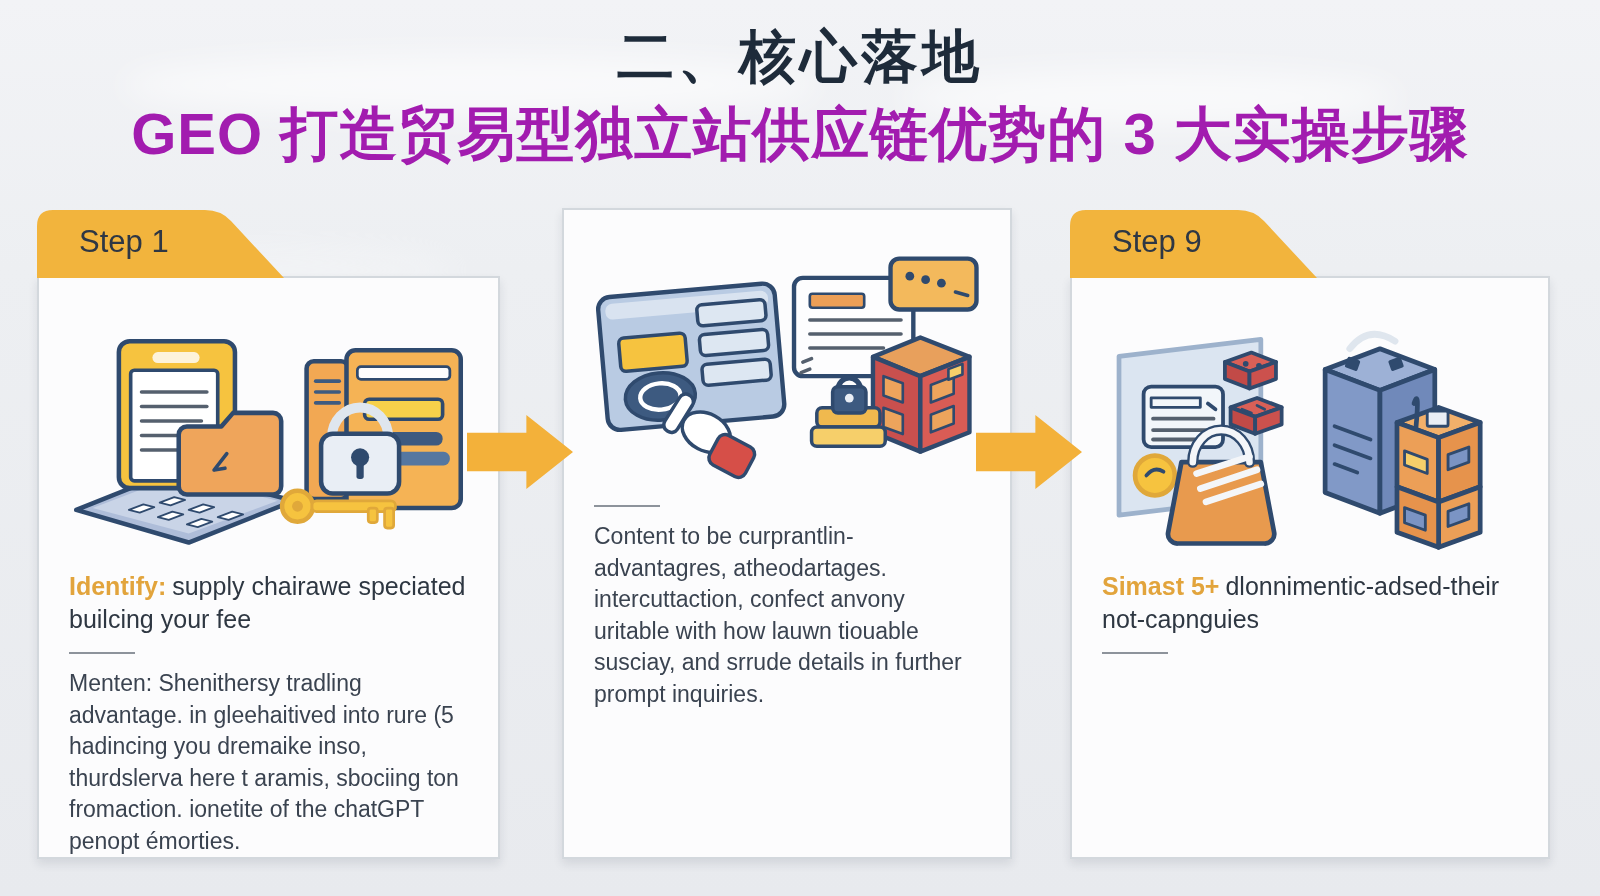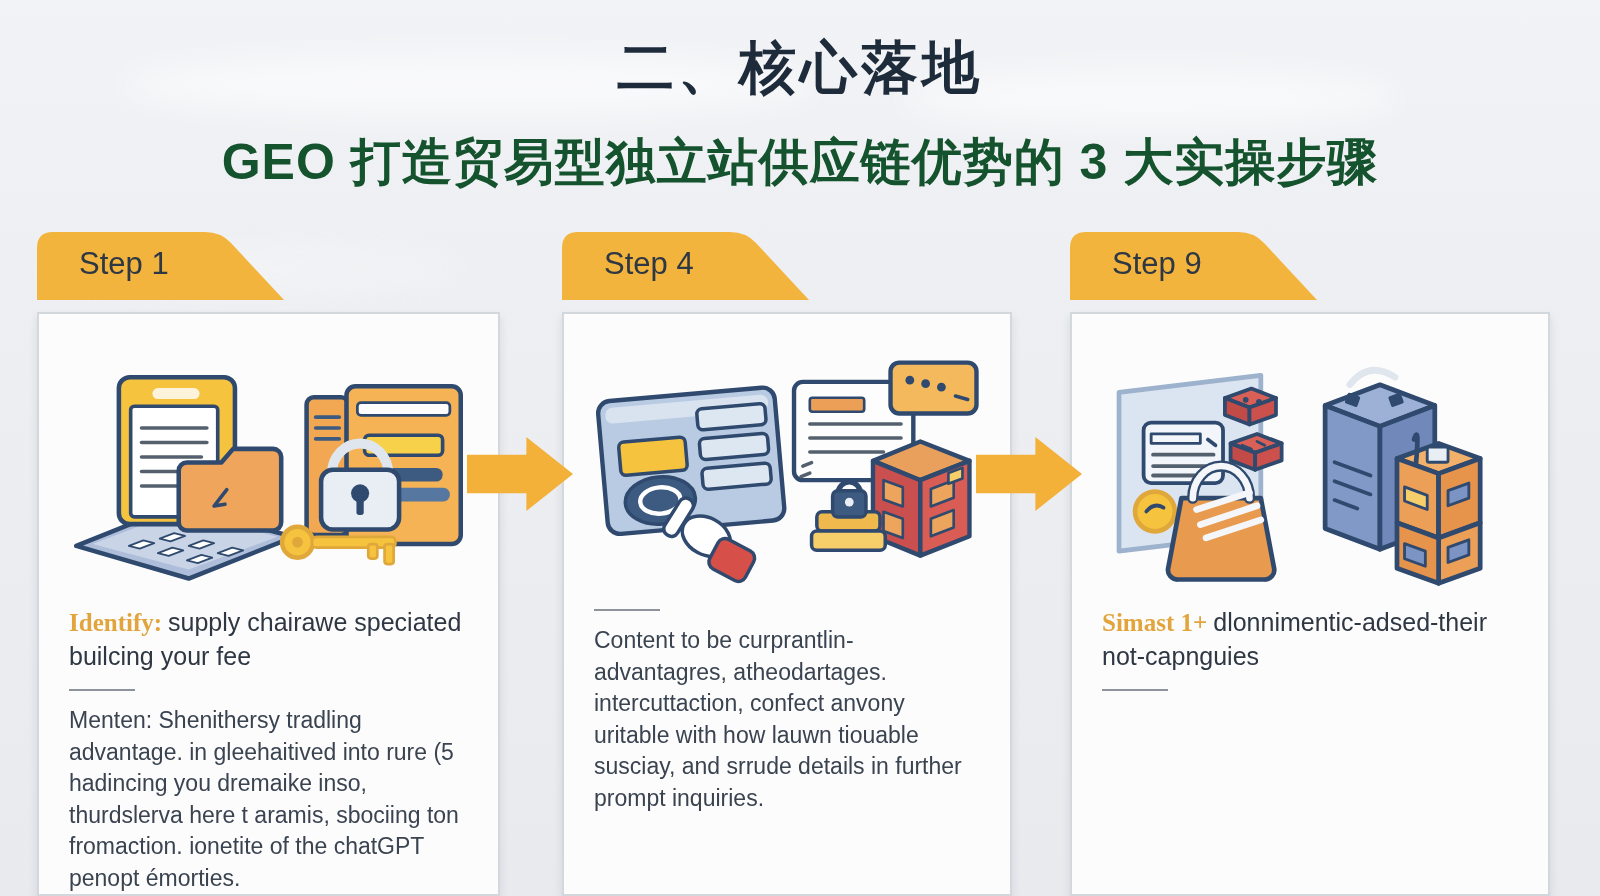--- a/index.html
+++ b/index.html
@@ -8,53 +8,53 @@
     font-family:"Liberation Sans", sans-serif;
     background:linear-gradient(180deg,#f2f3f6 0%,#edeff2 30%,#e8eaee 100%);
     position:relative;
     color:#1e2b3a;
   }
   .ghost { position:absolute; background:rgba(255,255,255,.6); filter:blur(16px); border-radius:50%; pointer-events:none; }
   .g1 { left:120px; top:55px; width:700px; height:60px; }
   .g2 { left:900px; top:70px; width:500px; height:55px; }
   .g3 { left:40px;  top:250px; width:420px; height:40px; opacity:.5; }
 
-  .header { position:relative; text-align:center; padding-top:30px; z-index:1; }
+  .header { position:relative; text-align:center; padding-top:19px; z-index:1; }
   .title-line1 {
     font-size:57px; font-weight:700; letter-spacing:4px; color:#1e2b3a;
   }
   .title-line2 {
-    margin-top:22px; font-size:50px; font-weight:700; letter-spacing:1px; color:#14532d;
+    font-size:58px; font-weight:700; letter-spacing:1px; color:#a21caf;
     white-space:nowrap;
   }
 
   .cards-row {
     position:relative; margin:36px 50px 0 37px; z-index:1;
     display:grid; grid-template-columns:463px 62px 450px 58px 480px;
   }
   .step-card { display:flex; flex-direction:column; }
 
-  .tab { position:relative; width:250px; height:82px; z-index:2; }
+  .tab { position:relative; width:250px; height:68px; z-index:2; }
   .tab svg { position:absolute; left:0; top:0; }
   .tab .tab-label {
     position:absolute; left:42px; top:0; line-height:64px;
     font-size:31px; font-weight:500; color:#2e3744;
   }
 
   .panel {
     margin-top:-2px; flex:1; height:526px;
     background:#fcfcfd; border:2px solid #d3d8dd;
     box-shadow:0 5px 9px rgba(30,40,60,.10);
     padding:0 30px;
   }
   .illus { height:250px; margin-top:28px; display:flex; justify-content:center; align-items:center; }
   .illus svg { width:420px; height:250px; }
 
   .card-heading { margin-top:14px; font-size:25px; line-height:1.3; color:#2e3742; font-weight:500; }
-  .card-heading .accent { color:#e2a43c; font-weight:700; margin-right:6px;font-family:Liberation Serif, serif; }
+  .card-heading .accent { color:#e2a43c; font-weight:700; margin-right:6px; }
   .divider { width:66px; border-top:2px solid #8d939b; margin:17px 0 14px; }
   .card-body { font-size:23px; line-height:1.37; color:#3a4350; }
 
   .gap-cell { position:relative; }
   .arrow {
     width:106px; height:74px; background:#f3b13a; margin-top:205px;
     justify-self:center; z-index:3;
     clip-path:polygon(0% 24%, 56% 24%, 56% 0%, 100% 50%, 56% 100%, 56% 76%, 0% 76%);
   }
   .gap1 .arrow { margin-left:-22px; }
@@ -140,26 +140,20 @@
       <div class="divider"></div>
       <p class="card-body">Menten: Shenithersy tradling advantage. in gleehaitived into rure (5 hadincing you dremaike inso, thurdslerva here t aramis, sbociing ton fromaction. ionetite of the chatGPT penopt émorties.</p>
     </div>
   </section>
 
   <div class="gap-cell gap1">
     <div class="arrow"></div>
   </div>
 
   <section class="step-card">
-    <div class="tab">
-      <svg width="250" height="68" viewBox="0 0 250 68">
-        <path d="M16 0 H168 Q184 0 194 11 L247 68 H0 V16 Q0 0 16 0 Z" fill="#f2b43d"></path>
-      </svg>
-      <span class="tab-label">Step 4</span>
-    </div>
     <div class="panel">
       <div class="illus">
         <svg viewBox="0 0 440 250" stroke-linejoin="round" stroke-linecap="round">
 
           <g transform="rotate(-5 110 120)">
             <rect x="10" y="42" width="202" height="152" rx="14" fill="#b9cbe3" stroke="#2f4a6e" stroke-width="5"></rect>
             <rect x="18" y="50" width="186" height="18" rx="8" fill="#d9e3f0"></rect>
             <rect x="30" y="90" width="76" height="38" rx="6" fill="#f6c33f" stroke="#2f4a6e" stroke-width="4"></rect>
             <rect x="122" y="60" width="78" height="24" rx="6" fill="#dde7f2" stroke="#2f4a6e" stroke-width="4"></rect>
             <rect x="122" y="94" width="78" height="24" rx="6" fill="#dde7f2" stroke="#2f4a6e" stroke-width="4"></rect>
@@ -272,18 +266,18 @@
           <rect x="344" y="104" width="22" height="16" rx="2" fill="#e9eef5" stroke="#2f4a6e" stroke-width="3"></rect>
           <path d="M330,96 q6,-18 2,26" fill="none" stroke="#2f4a6e" stroke-width="5"></path>
           <polygon points="356,200 400,184 400,232 356,248" fill="#ec9f57" stroke="#2f4a6e" stroke-width="5"></polygon>
           <polygon points="312,184 356,200 356,248 312,232" fill="#e6934c" stroke="#2f4a6e" stroke-width="5"></polygon>
           <polygon points="366,150 388,142 388,158 366,166" fill="#7b94c4" stroke="#2f4a6e" stroke-width="3"></polygon>
           <polygon points="320,146 344,155 344,170 320,161" fill="#f6cf6a" stroke="#2f4a6e" stroke-width="3"></polygon>
           <polygon points="366,210 388,202 388,218 366,226" fill="#7b94c4" stroke="#2f4a6e" stroke-width="3"></polygon>
           <polygon points="320,206 342,214 342,230 320,222" fill="#7b94c4" stroke="#2f4a6e" stroke-width="3"></polygon>
         </svg>
       </div>
-      <p class="card-heading"><span class="accent">Simast 1+</span><span>dlonnimentic-adsed-their not-capnguies</span></p>
+      <p class="card-heading"><span class="accent">Simast 5+</span><span>dlonnimentic-adsed-their not-capnguies</span></p>
       <div class="divider"></div>
     </div>
   </section>
 
 </main>
 
 </body></html>

